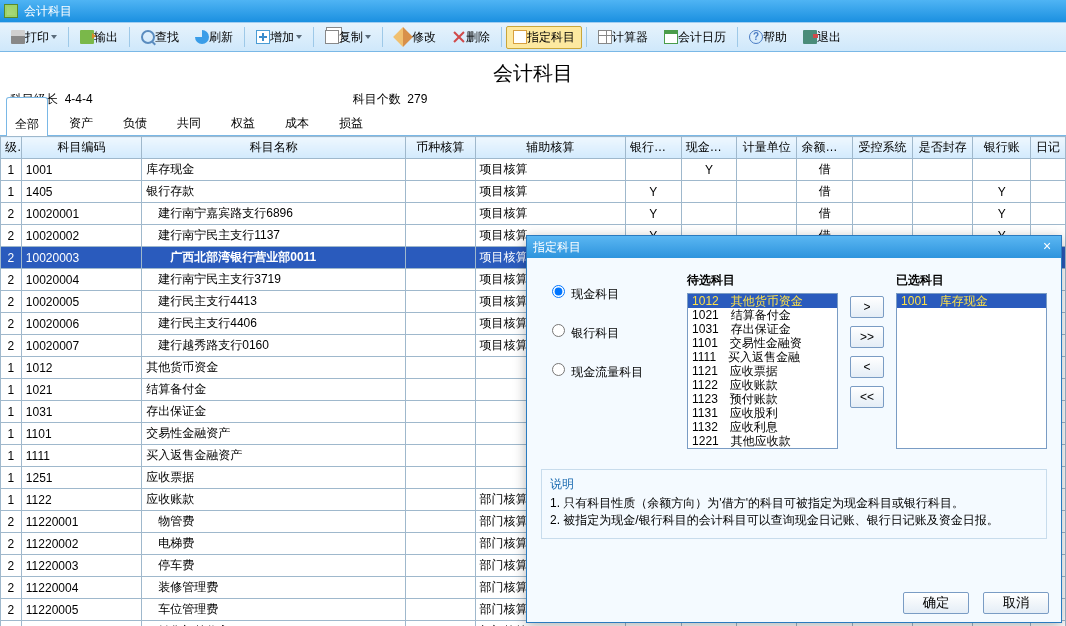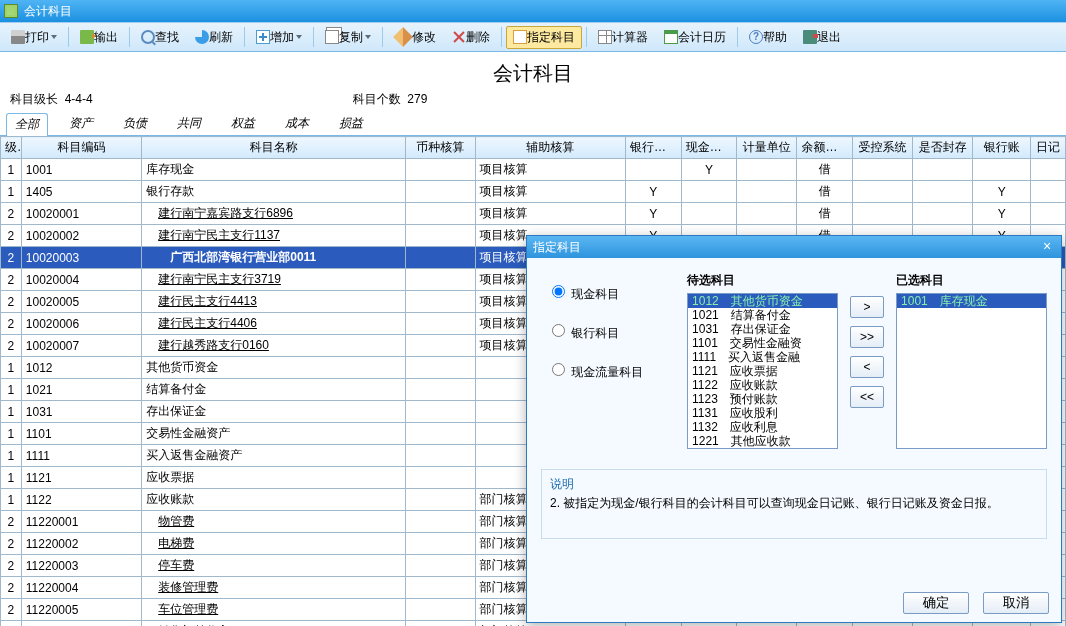--- a/index.html
+++ b/index.html
@@ -41,21 +41,21 @@
 .ic-exit { background:#4a8c7a; border-radius:1px; position:relative; }
 .ic-exit::after{content:"";position:absolute;right:-1px;top:4px;width:5px;height:4px;background:#d04a4a;}
 
 
 .inforow { padding: 4px 10px; }
 .pagetitle { text-align: center; font-size: 20px; font-weight: normal; padding: 4px 0 2px; }
 .meta { display: flex; gap: 260px; font-size: 12px; padding: 2px 0 4px; }
 
 
 .tabs { display: flex; gap: 12px; padding: 0 6px; border-bottom: 1px solid #7ab8e6; height: 20px; align-items: flex-end; }
-.tab { padding: 2px 8px 3px; cursor: pointer; border: 1px solid transparent; border-bottom: none; font-style: italic; }
+.tab { padding: 18px 8px 3px; cursor: pointer; border: 1px solid transparent; border-bottom: none; }
 .tab.active { background: #fff; border-color: #7ab8e6; border-radius: 3px 3px 0 0; position: relative; top: 1px; }
 
 
 .gridwrap { overflow: hidden; }
 table.grid { border-collapse: collapse; width: 100%; table-layout: fixed; }
 .grid th, .grid td { border: 1px solid #9fb8cc; padding: 2px 4px; height: 19px; overflow: hidden; white-space: nowrap; text-overflow: ellipsis; }
 .grid th { background: linear-gradient(#eef7fe,#d2eafd); font-weight: normal; text-align: center; }
 .grid td { font-size: 12px; }
 .grid tr.selected td { background: #2a5bbd; color: #fff; }
 .lvcol { width: 18px; text-align: center; }
@@ -76,28 +76,28 @@
 .dialog { position: absolute; left: 526px; top: 235px; width: 536px; height: 388px; background: #f4faff; border: 1px solid #2a7abf; box-shadow: 0 3px 12px rgba(0,0,0,.3); }
 .dlg-title { background: linear-gradient(#5ab6f2,#2d94dd); color:#fff; height: 22px; display:flex; align-items:center; justify-content:space-between; padding: 0 6px; }
 .dlg-close { width:16px; height:14px; cursor:pointer; color:#fff; font-size:14px; line-height:12px; text-align:center; }
 .dlg-body { padding: 14px; display: flex; gap: 12px; }
 .radios { width: 140px; padding: 10px 0 0 6px; }
 .radios label { display:block; margin: 0 0 18px; cursor:pointer; }
 .listcol { width: 158px; }
 .listcol .lbl { margin-bottom: 4px; font-weight: bold; }
 .listbox { border: 1px solid #7a9cc4; background:#fff; height: 156px; overflow-y: scroll; overflow-x: auto; font-size: 12px; }
 .listbox .opt { padding: 0 4px; white-space: nowrap; cursor:pointer; line-height: 14px; }
-.listbox .opt.sel { background: #2a5bbd; color:#86efac; }
+.listbox .opt.sel { background: #2a5bbd; color:#fde047; }
 .movebtns { display:flex; flex-direction:column; gap: 8px; padding-top: 24px; }
 .movebtns button { width: 34px; height: 22px; border: 1px solid #7a9cc4; background: linear-gradient(#fff,#e4edf6); border-radius: 2px; cursor:pointer; font-size:12px; }
 .desc { margin: 6px 14px 0; border:1px solid #c8dcec; padding: 6px 8px; font-size: 12px; height: 70px; }
 .desc .dh { color:#1a6ab0; margin-bottom:2px; }
 .dlg-foot { position:absolute; bottom:8px; right:12px; display:flex; gap:14px; }
 .dlg-foot button { width: 66px; height: 22px; border:1px solid #7a9cc4; background:linear-gradient(#fff,#e4edf6); border-radius:2px; cursor:pointer; }
-.indent1 { padding-left: 12px; display:inline-block;text-decoration:underline; }
+.indent1 { padding-left: 12px; display:inline-block; }
 .indent2 { padding-left: 24px; display:inline-block;font-weight:bold; }
 </style>
 </head>
 <body>
 
 <div class="titlebar">
   <span class="app-icon"></span>
   <span>会计科目</span>
 </div>
 
@@ -410,21 +410,21 @@
           <td class="c-cash"></td>
           <td class="c-unit"></td>
           <td class="c-dir"></td>
           <td class="c-sys"></td>
           <td class="c-seal"></td>
           <td class="c-bacc"></td>
           <td class="c-daily"></td>
         </tr>
         <tr>
           <td class="lvcol">1</td>
-          <td class="c-code">1121</td>
+          <td class="c-code">1251</td>
           <td class="c-name"><span class="">应收票据</span></td>
           <td class="c-cur"></td>
           <td class="c-aux"></td>
           <td class="c-bank"></td>
           <td class="c-cash"></td>
           <td class="c-unit"></td>
           <td class="c-dir"></td>
           <td class="c-sys"></td>
           <td class="c-seal"></td>
           <td class="c-bacc"></td>
@@ -575,19 +575,20 @@
     </div>
     <div class="listcol">
       <div class="lbl">已选科目</div>
       <div class="listbox" id="chosen" style="overflow:hidden">
           <div class="opt sel">1001　库存现金</div>
         </div>
     </div>
   </div>
   <div class="desc">
     <div class="dh">说明</div>
+    <div>1. 只有科目性质（余额方向）为'借方'的科目可被指定为现金科目或银行科目。</div>
     <div>2. 被指定为现金/银行科目的会计科目可以查询现金日记账、银行日记账及资金日报。</div>
   </div>
   <div class="dlg-foot">
     <button>确定</button>
     <button>取消</button>
   </div>
 </div>
 
 </body></html>

